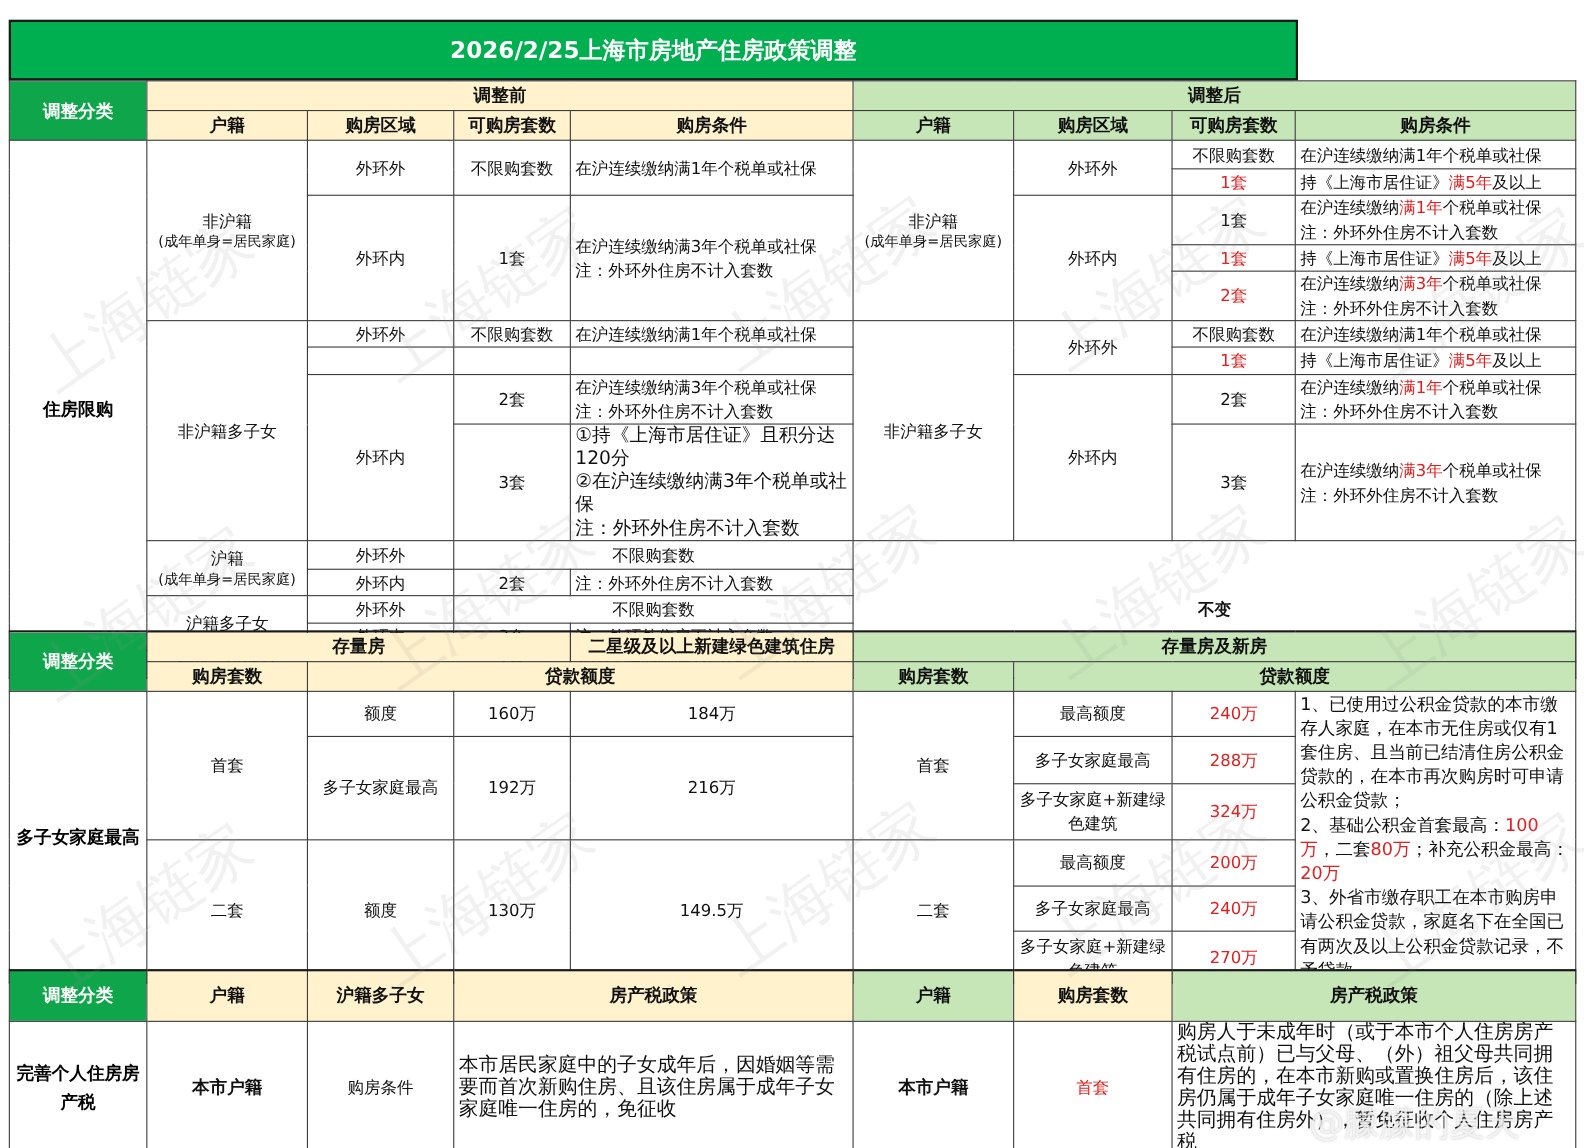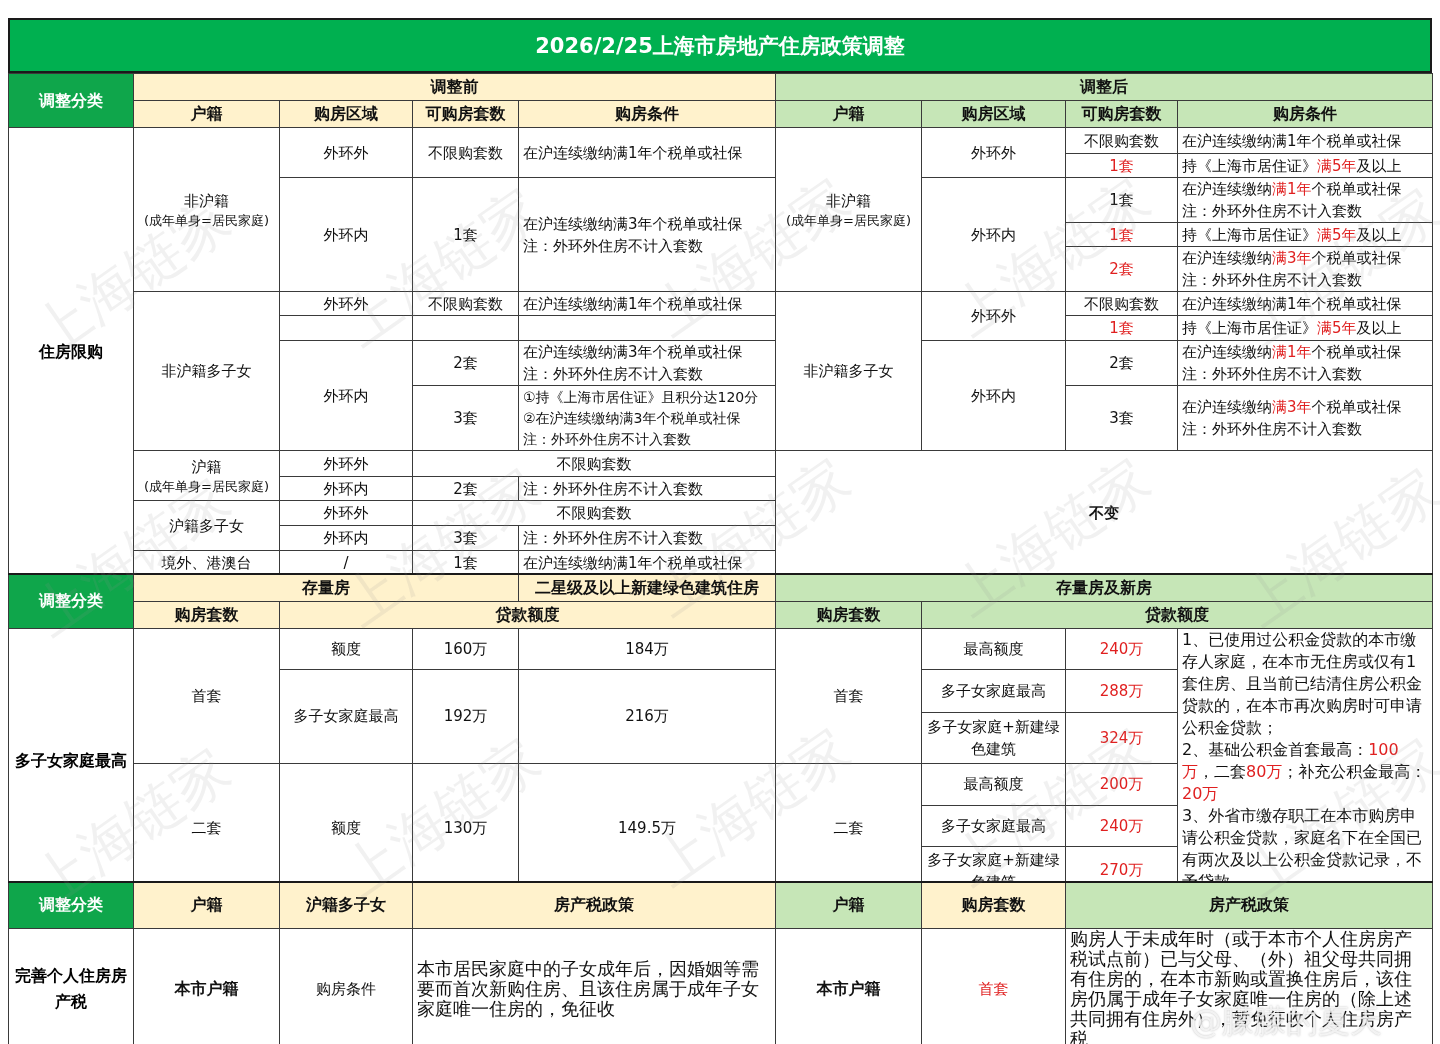--- a/index.html
+++ b/index.html
@@ -1,18 +1,18 @@
 <!DOCTYPE html>
 <html><head>
 <meta charset="utf-8">
 <style>
   html, body { margin: 0; padding: 0; background: #ffffff; }
   body { width: 1440px; height: 1044px; position: relative; overflow: hidden;
          font-family: "DejaVu Sans", "Liberation Sans", sans-serif; color: #111; }
-  .title { position: absolute; left: 8px; top: 18px; width: 1424px; height: 55px;
+  .title { position: absolute; left: 8px; top: 18px; width: 1172px; height: 55px;
            background: #00b050; border: 2px solid #1a1a1a; box-sizing: border-box;
            color: #fff; font-weight: bold; font-size: 21px; display: flex;
            align-items: center; justify-content: center; }
   table { position: absolute; border-collapse: collapse; table-layout: fixed; }
   td { border: 1px solid #3a3a3a; text-align: center; vertical-align: middle;
        font-size: 15px; padding: 0 4px; line-height: 22px; overflow: hidden; }
   .cat { background: #0fa64b; color: #fff; font-weight: bold; font-size: 16px; }
   .cat-white { background: #fff; color: #000; font-weight: bold; font-size: 16px; }
   .hy { background: #fff2cc; font-weight: bold; font-size: 16px; }
   .hg { background: #c6e6b7; font-weight: bold; font-size: 16px; }
@@ -117,21 +117,21 @@
   <tr style="height:44px">
     <td rowspan="2">外环内</td>
     <td>2套</td>
     <td class="left"><span>在沪连续缴纳满3年个税单或社保</span><br><span>注：外环外住房不计入套数</span></td>
     <td rowspan="2">外环内</td>
     <td>2套</td>
     <td class="left"><span>在沪连续缴纳</span><span class="red">满1年</span><span>个税单或社保</span><br><span>注：外环外住房不计入套数</span></td>
   </tr>
   <tr style="height:65px">
     <td>3套</td>
-    <td class="left small" style="font-size:14px;line-height:21px;"><span>①持《上海市居住证》且积分达120分</span><br><span>②在沪连续缴纳满3年个税单或社保</span><br><span>注：外环外住房不计入套数</span></td>
+    <td class="left small" style="font-size:17px;line-height:21px;"><span>①持《上海市居住证》且积分达120分</span><br><span>②在沪连续缴纳满3年个税单或社保</span><br><span>注：外环外住房不计入套数</span></td>
     <td>3套</td>
     <td class="left"><span>在沪连续缴纳</span><span class="red">满3年</span><span>个税单或社保</span><br><span>注：外环外住房不计入套数</span></td>
   </tr>
 
   <tr style="height:26px">
     <td rowspan="2">
       <span>沪籍</span>
       <span class="sub">(成年单身=居民家庭)</span>
     </td>
     <td>外环外</td>

